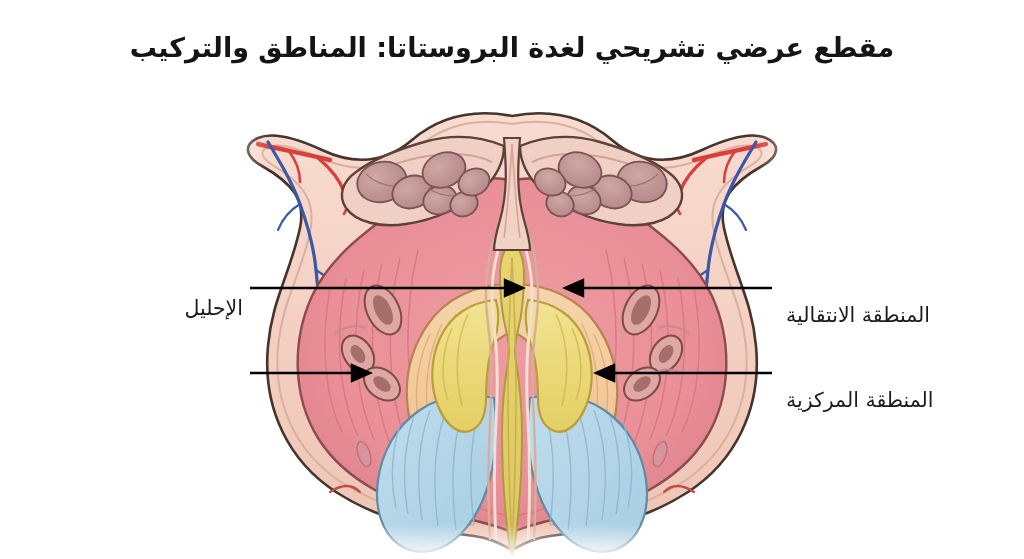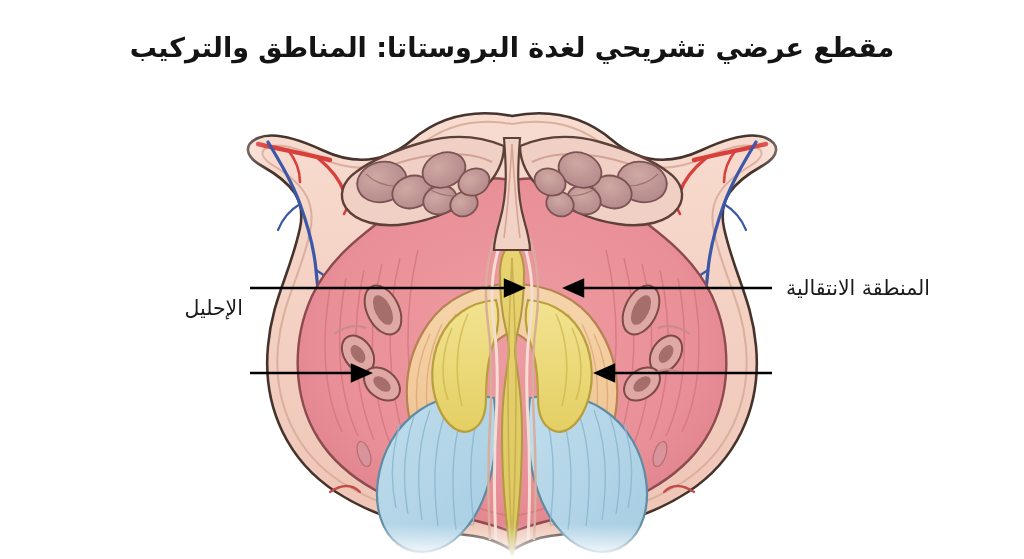--- a/index.html
+++ b/index.html
@@ -23,21 +23,21 @@
   .figure{position:absolute;left:0;top:88px;width:1024px;height:471px;}
   .figure svg{display:block;}
 
   .label{
     position:absolute;
     font-size:20.5px;color:#1b1b1b;direction:rtl;
     white-space:nowrap;font-weight:400;
     font-family:"DejaVu Sans","Liberation Sans",sans-serif;
   }
   .label-right{text-align:right;}
-  .label-left{text-align:left;}
+  .label-left{text-align:left;margin-top:27px;}
 
   #lbl-urethra{right:781px;top:276px;margin-top:20px;}
   #lbl-peripheral{right:774px;top:361px;}
   #lbl-transition{left:786px;top:276px;}
   #lbl-central{left:786px;top:361px;}
 </style>
 </head>
 <body>
 
 <div id="page">
@@ -429,14 +429,15 @@
         </g>
       </g>
     </svg>
   </div>
 
   <div class="label label-right" id="lbl-urethra">الإحليل</div>
 
 
   <div class="label label-left" id="lbl-transition">المنطقة الانتقالية</div>
 
+  <div class="label label-left" id="lbl-central">المنطقة المركزية</div>
 
 </div>
 
 </body></html>

